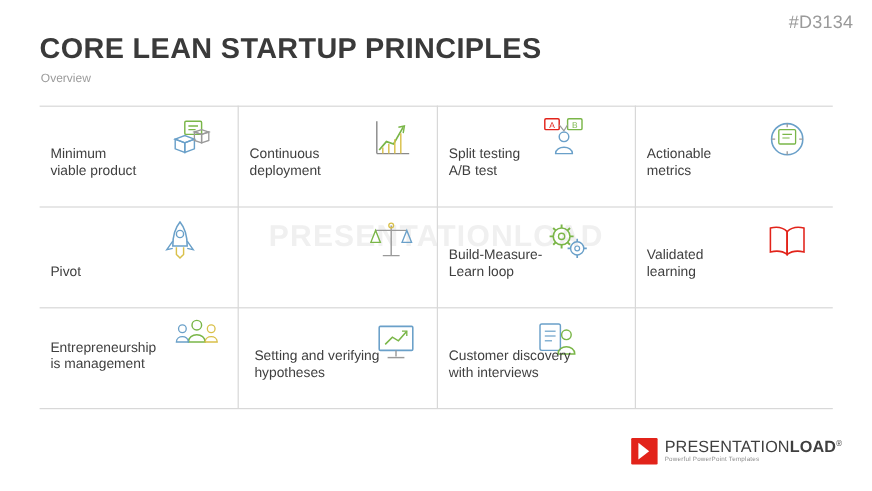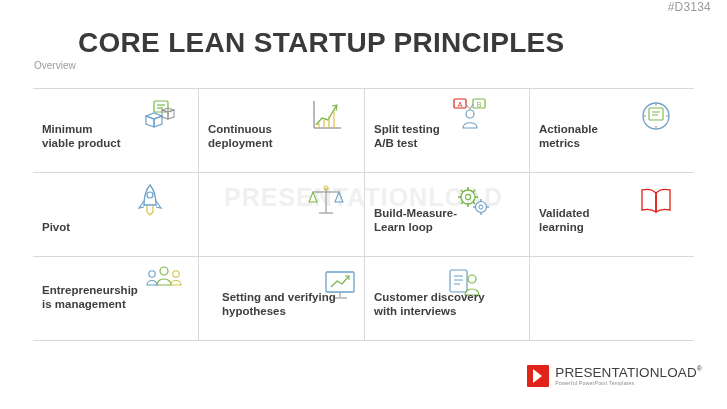--- a/index.html
+++ b/index.html
@@ -15,35 +15,34 @@
     position: relative;
   }
   .slide {
     position: relative;
     width: 727px;
     height: 409px;
     background: #ffffff;
   }
   .slide-code {
     position: absolute;
-    top: 0;
+    top: 10px;
     right: 16px;
-    font-size: 12px;
+    font-size: 15px;
     color: #9a9a9a;
     letter-spacing: 0.2px;
   }
   .title {
     position: absolute;
     left: 33px;
     top: 27px;
-    font-size: 28px;
+    font-size: 24px;
     font-weight: bold;
     color: #3a3a3a;
     letter-spacing: 0.3px;
-    margin-left: 45px;
   }
   .subtitle {
     position: absolute;
     left: 34px;
     top: 60px;
     font-size: 10px;
     color: #9b9b9b;
     font-weight: normal;
   }
   .watermark {
@@ -68,21 +67,21 @@
   }
   .cell {
     position: absolute;
     box-sizing: border-box;
   }
   .cell .label {
     position: absolute;
     left: 9px;
     bottom: 22px;
     font-size: 11.5px;
-    font-weight: bold;
+    font-weight: normal;
     color: #3f3f3f;
     line-height: 14px;
     white-space: pre-line;
   }
   .cell .icon {
     position: absolute;
     right: 18px;
     top: 8px;
     width: 40px;
     height: 40px;
@@ -127,21 +126,21 @@
     display: flex;
     flex-direction: column;
     line-height: 1;
   }
   .logo-text {
     font-size: 13.5px;
     color: #3f3f3f;
     letter-spacing: 0.1px;
   }
   .logo-text b {
-    font-weight: normal;
+    font-weight: bold;
   }
   .logo-sub {
     font-size: 5.2px;
     color: #8a8a8a;
     margin-top: 2px;
     letter-spacing: 0.2px;
   }
 </style>
 </head>
 <body>
@@ -309,21 +308,21 @@
           <circle cx="8" cy="16" r="3.2" fill="none" stroke="#6aa0c9" stroke-width="1.1"></circle>
           <path d="M3 27 C3 21 13 21 13 27 Z" fill="none" stroke="#6aa0c9" stroke-width="1.1"></path>
           <circle cx="32" cy="16" r="3.2" fill="none" stroke="#d9c04a" stroke-width="1.1"></circle>
           <path d="M27 27 C27 21 37 21 37 27 Z" fill="none" stroke="#d9c04a" stroke-width="1.1"></path>
         </svg>
       </div>
       <div class="label">Entrepreneurship
 is management</div>
     </div>
 
-    <div class="cell" style="left:180px;top:169px;width:165px;height:83px;">
+    <div class="cell" style="left:170px;top:169px;width:165px;height:83px;">
       <div class="icon">
         <svg viewBox="0 0 40 40" width="40" height="40">
           <rect x="6" y="7" width="28" height="20" rx="1" fill="none" stroke="#6aa0c9" stroke-width="1.3"></rect>
           <polyline points="11,22 17,16 22,19 29,11" fill="none" stroke="#7ab648" stroke-width="1.3"></polyline>
           <polyline points="25,11 29,11 29,15" fill="none" stroke="#7ab648" stroke-width="1.1"></polyline>
           <line x1="20" y1="27" x2="20" y2="32" stroke="#9a9a9a" stroke-width="1.2"></line>
           <line x1="13" y1="33" x2="27" y2="33" stroke="#9a9a9a" stroke-width="1.2"></line>
         </svg>
       </div>
       <div class="label">Setting and verifying

